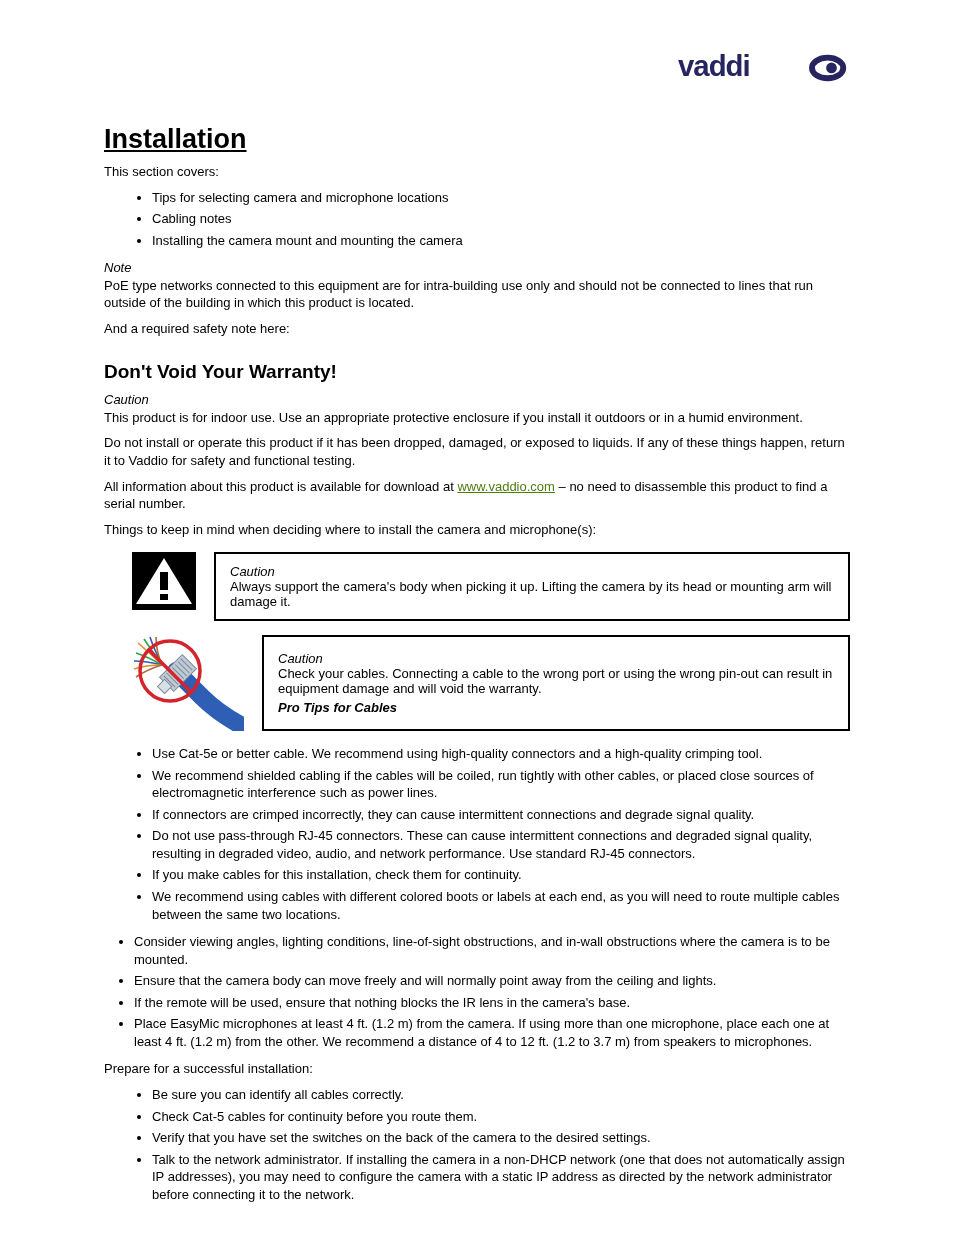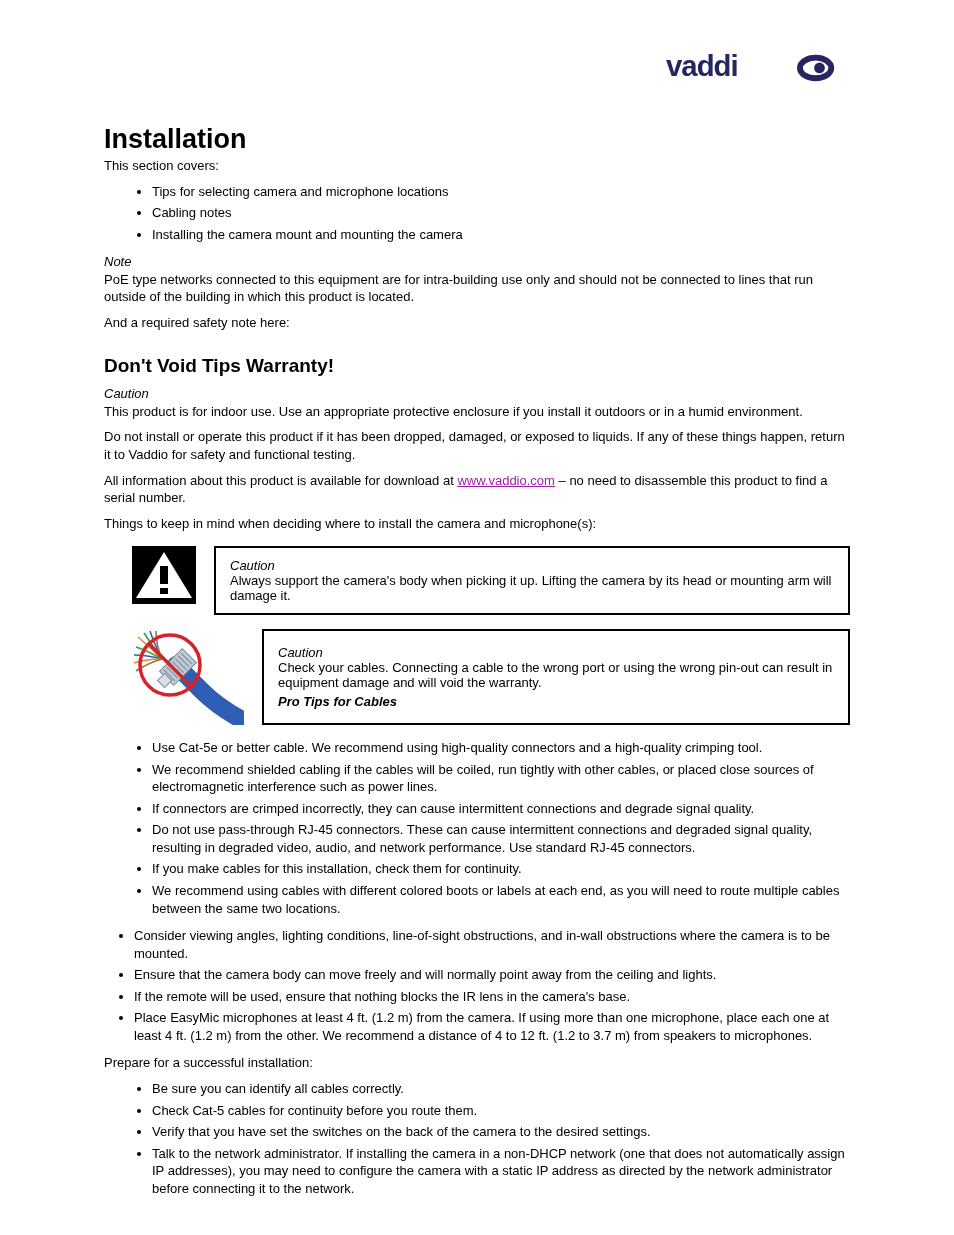--- a/index.html
+++ b/index.html
@@ -13,37 +13,38 @@
     width: 954px;
   }
   .page {
     padding: 40px 104px 40px 104px;
     position: relative;
     min-height: 1235px;
   }
   .logo {
     position: absolute;
     top: 48px;
-    right: 112px;
+    right: 100px;
     width: 176px;
     height: 36px;
   }
   .logo svg { width: 100%; height: 100%; }
   h1.h1 {
     font-size: 27px;
     font-weight: bold;
-    margin: 84px 0 2px 0;
+    margin: 84px 0 8px 0;
+    text-decoration: underline;
   }
   h2.h2 {
     font-size: 19px;
     font-weight: bold;
     margin: 24px 0 8px 0;
   }
   p { margin: 0 0 8px 0; line-height: 1.35; }
-  a.link { color: #a21caf; text-decoration: underline; }
+  a.link { color: #4d7c0f; text-decoration: underline; }
   .callout-row {
     display: flex;
     align-items: flex-start;
     gap: 18px;
     margin: 14px 0 14px 28px;
   }
   .callout-icon {
     width: 64px;
     height: 58px;
     flex: 0 0 auto;
@@ -91,21 +92,21 @@
     <li>Installing the camera mount and mounting the camera</li>
   </ul>
 
   <p>
     <span style="font-style:italic">Note</span><br>
     <span>PoE type networks connected to this equipment are for intra-building use only and should not be connected to lines that run outside of the building in which this product is located.</span>
   </p>
 
   <p>And a required safety note here:</p>
 
-  <h2 class="h2">Don't Void Tips Warranty!</h2>
+  <h2 class="h2">Don't Void Your Warranty!</h2>
 
   <p>
     <span style="font-style:italic">Caution</span><br>
     <span>This product is for indoor use. Use an appropriate protective enclosure if you install it outdoors or in a humid environment.</span>
   </p>
 
   <p>Do not install or operate this product if it has been dropped, damaged, or exposed to liquids. If any of these things happen, return it to Vaddio for safety and functional testing.</p>
 
   <p>
     <span>All information about this product is available for download at </span>

